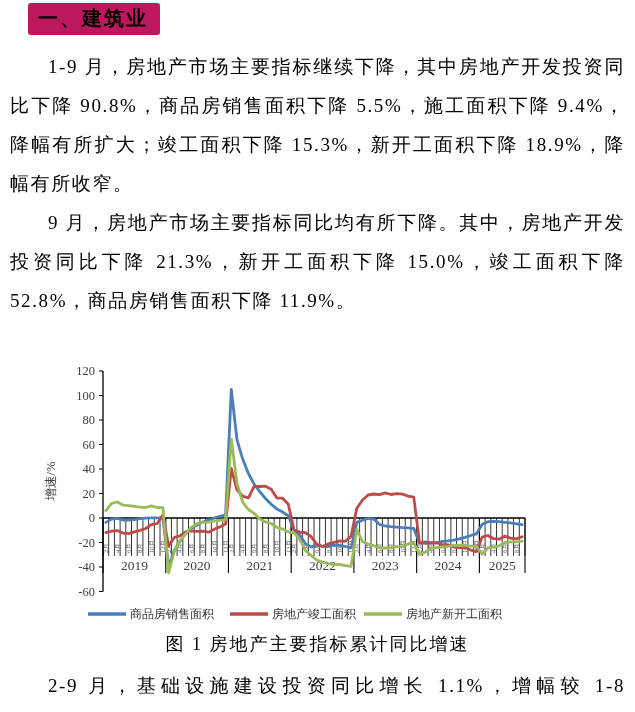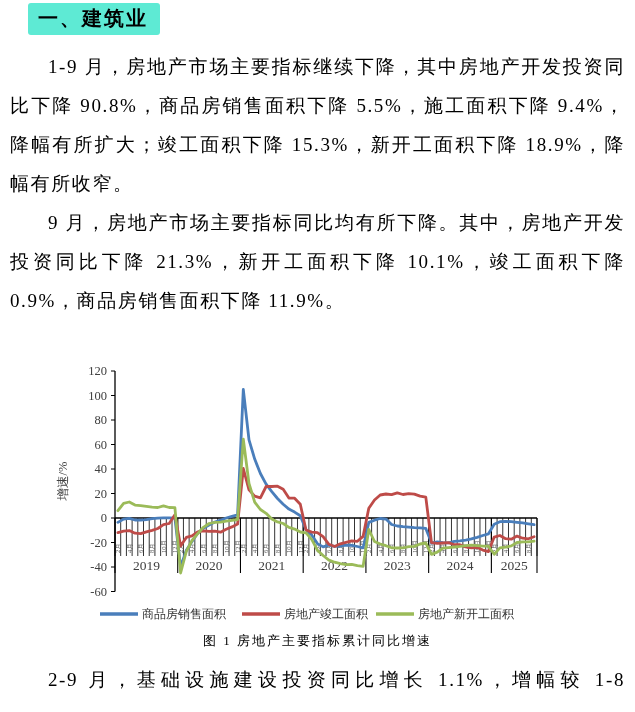--- a/index.html
+++ b/index.html
@@ -5,50 +5,50 @@
   html,body{margin:0;padding:0;background:#ffffff;}
   body{
     width:635px;height:712px;overflow:hidden;position:relative;
     font-family:"Liberation Serif","DejaVu Serif",serif;color:#000;
   }
   .doc{padding:3px 10px 0 10px;}
   .heading{
     display:inline-block;
     font-family:"Liberation Sans","DejaVu Sans",sans-serif;
     font-weight:bold;font-size:20px;letter-spacing:2px;
-    background:#5eead4;border-radius:3px;
+    background:#be185d;border-radius:3px;
     padding:2px 12px 3px 10px;margin:0 0 0 18px;
   }
   .para{
     font-size:19px;line-height:39px;letter-spacing:1.6px;
     text-align:justify;text-indent:2em;margin:0;
   }
   .para.first{margin-top:12px;}
-  .chart-block{margin-top:44px;margin-left:44px;width:510px;}
+  .chart-block{margin-top:44px;margin-left:32px;width:510px;}
   #chart-svg{display:block;}
   .ytick{font-size:12.5px;fill:#404040;font-family:"Liberation Serif","DejaVu Serif",serif;}
   .yearlbl{font-size:13.5px;fill:#404040;font-family:"Liberation Serif","DejaVu Serif",serif;}
   .mtick{font-size:6.5px;fill:#555;font-family:"Liberation Serif","DejaVu Serif",serif;}
   .ylab{font-size:12.5px;fill:#404040;font-family:"Liberation Serif","DejaVu Serif",serif;}
   .leglbl{font-size:12px;fill:#333;font-family:"Liberation Serif","DejaVu Serif",serif;}
   .caption{
-    text-align:center;font-size:13px;letter-spacing:2px;
+    text-align:center;font-size:18px;letter-spacing:2px;
     margin-top:6px;color:#000;
   }
   .para.footer{margin-top:10px;text-align-last:justify;}
 </style>
 </head>
 <body>
 
 <div class="doc">
 
   <div class="heading">一、建筑业</div>
 
   <p class="para first">1-9 月，房地产市场主要指标继续下降，其中房地产开发投资同比下降 90.8%，商品房销售面积下降 5.5%，施工面积下降 9.4%，降幅有所扩大；竣工面积下降 15.3%，新开工面积下降 18.9%，降幅有所收窄。</p>
-  <p class="para">9 月，房地产市场主要指标同比均有所下降。其中，房地产开发投资同比下降 21.3%，新开工面积下降 10.1%，竣工面积下降 0.9%，商品房销售面积下降 11.9%。</p>
+  <p class="para">9 月，房地产市场主要指标同比均有所下降。其中，房地产开发投资同比下降 21.3%，新开工面积下降 15.0%，竣工面积下降 52.8%，商品房销售面积下降 11.9%。</p>
 
   <div class="chart-block">
     <svg id="chart-svg" width="510" height="262" viewBox="0 0 510 262" xmlns="http://www.w3.org/2000/svg">
         <line x1="61" y1="7" x2="61" y2="227.5" stroke="#000" stroke-width="1.3"></line>
         <line x1="57" y1="7" x2="61" y2="7" stroke="#000" stroke-width="1"></line>
         <text x="53" y="11" text-anchor="end" class="ytick">120</text>
         <line x1="57" y1="31.499999999999986" x2="61" y2="31.499999999999986" stroke="#000" stroke-width="1"></line>
         <text x="53" y="35.499999999999986" text-anchor="end" class="ytick">100</text>
         <line x1="57" y1="56" x2="61" y2="56" stroke="#000" stroke-width="1"></line>
         <text x="53" y="60" text-anchor="end" class="ytick">80</text>

